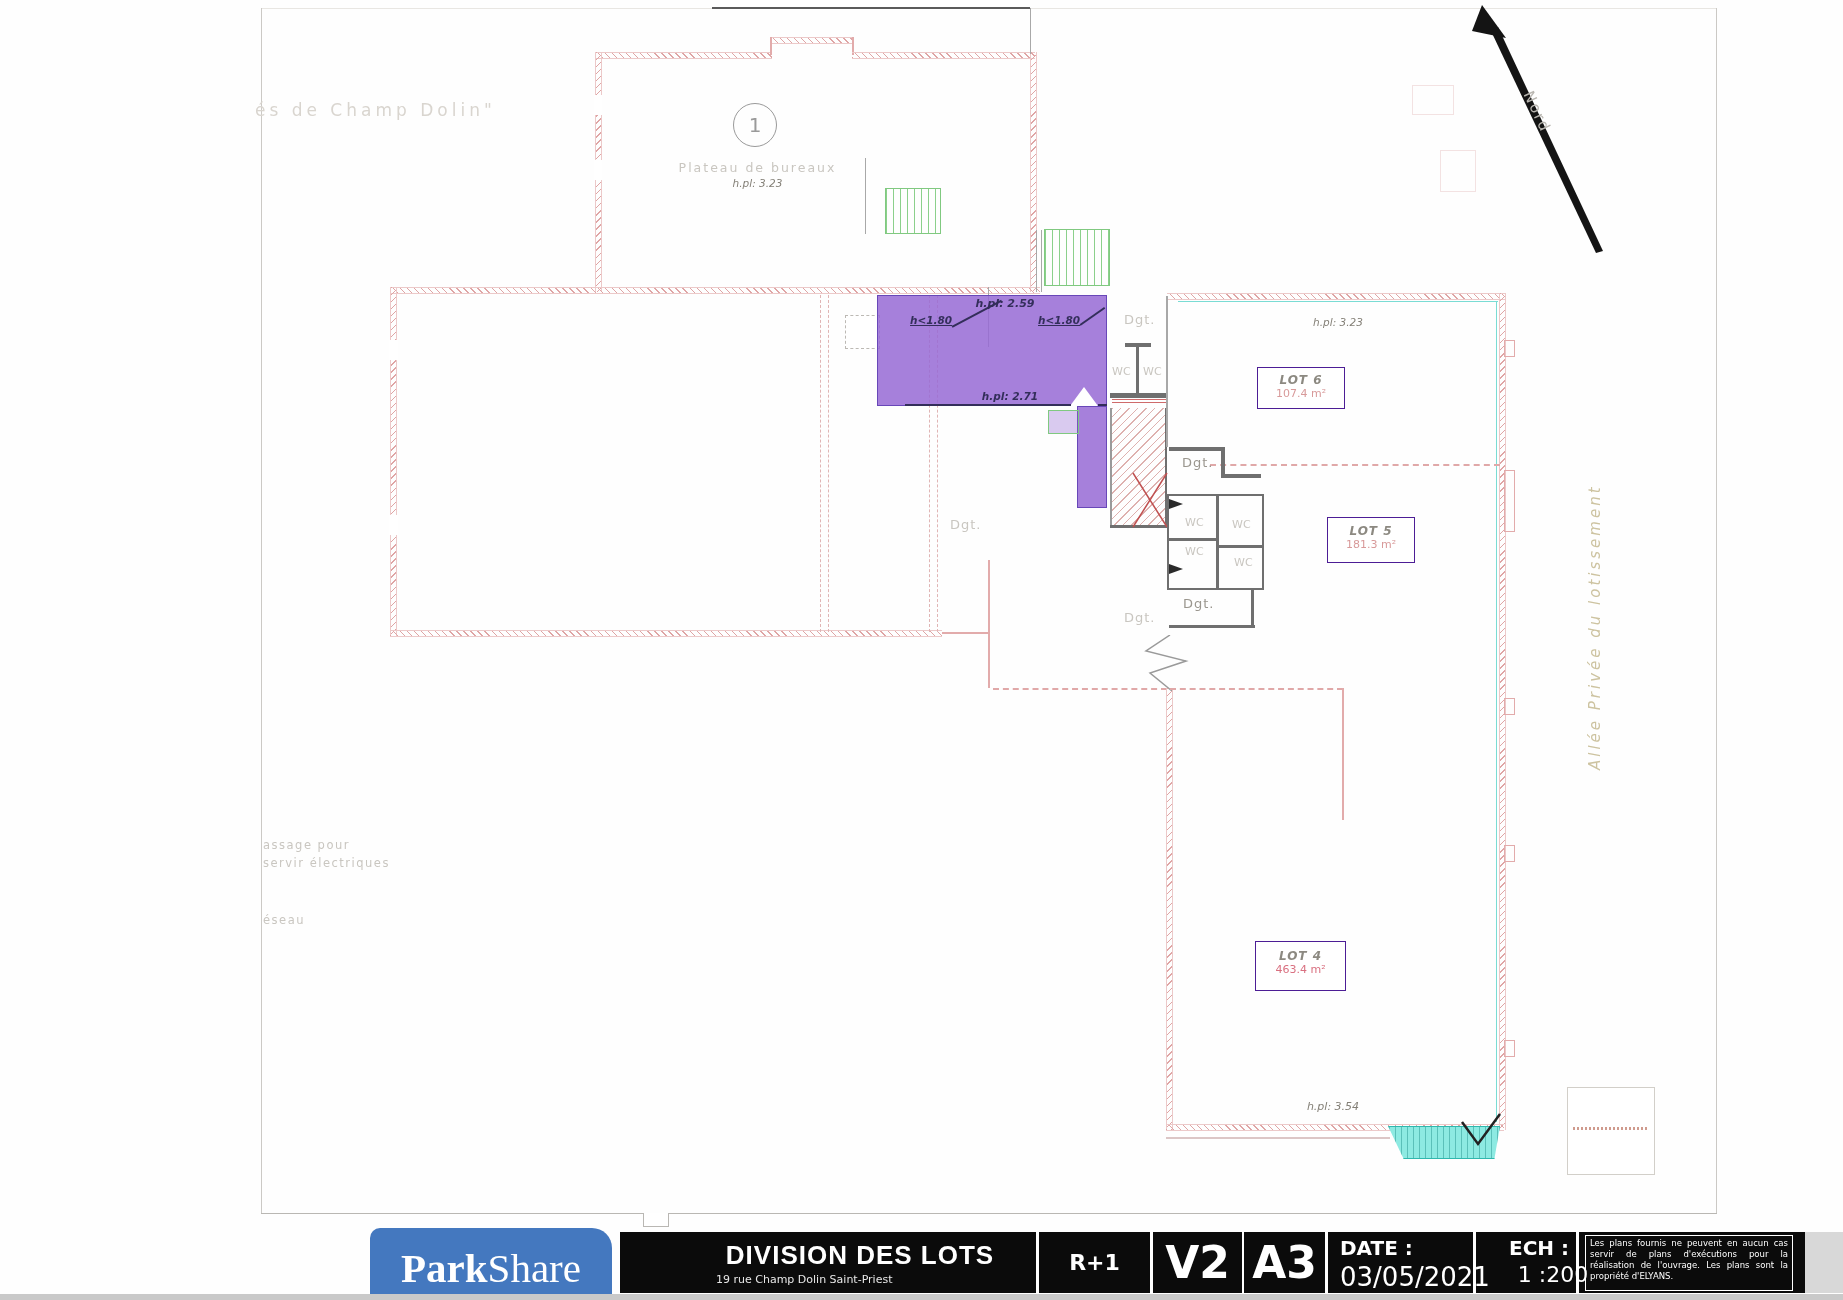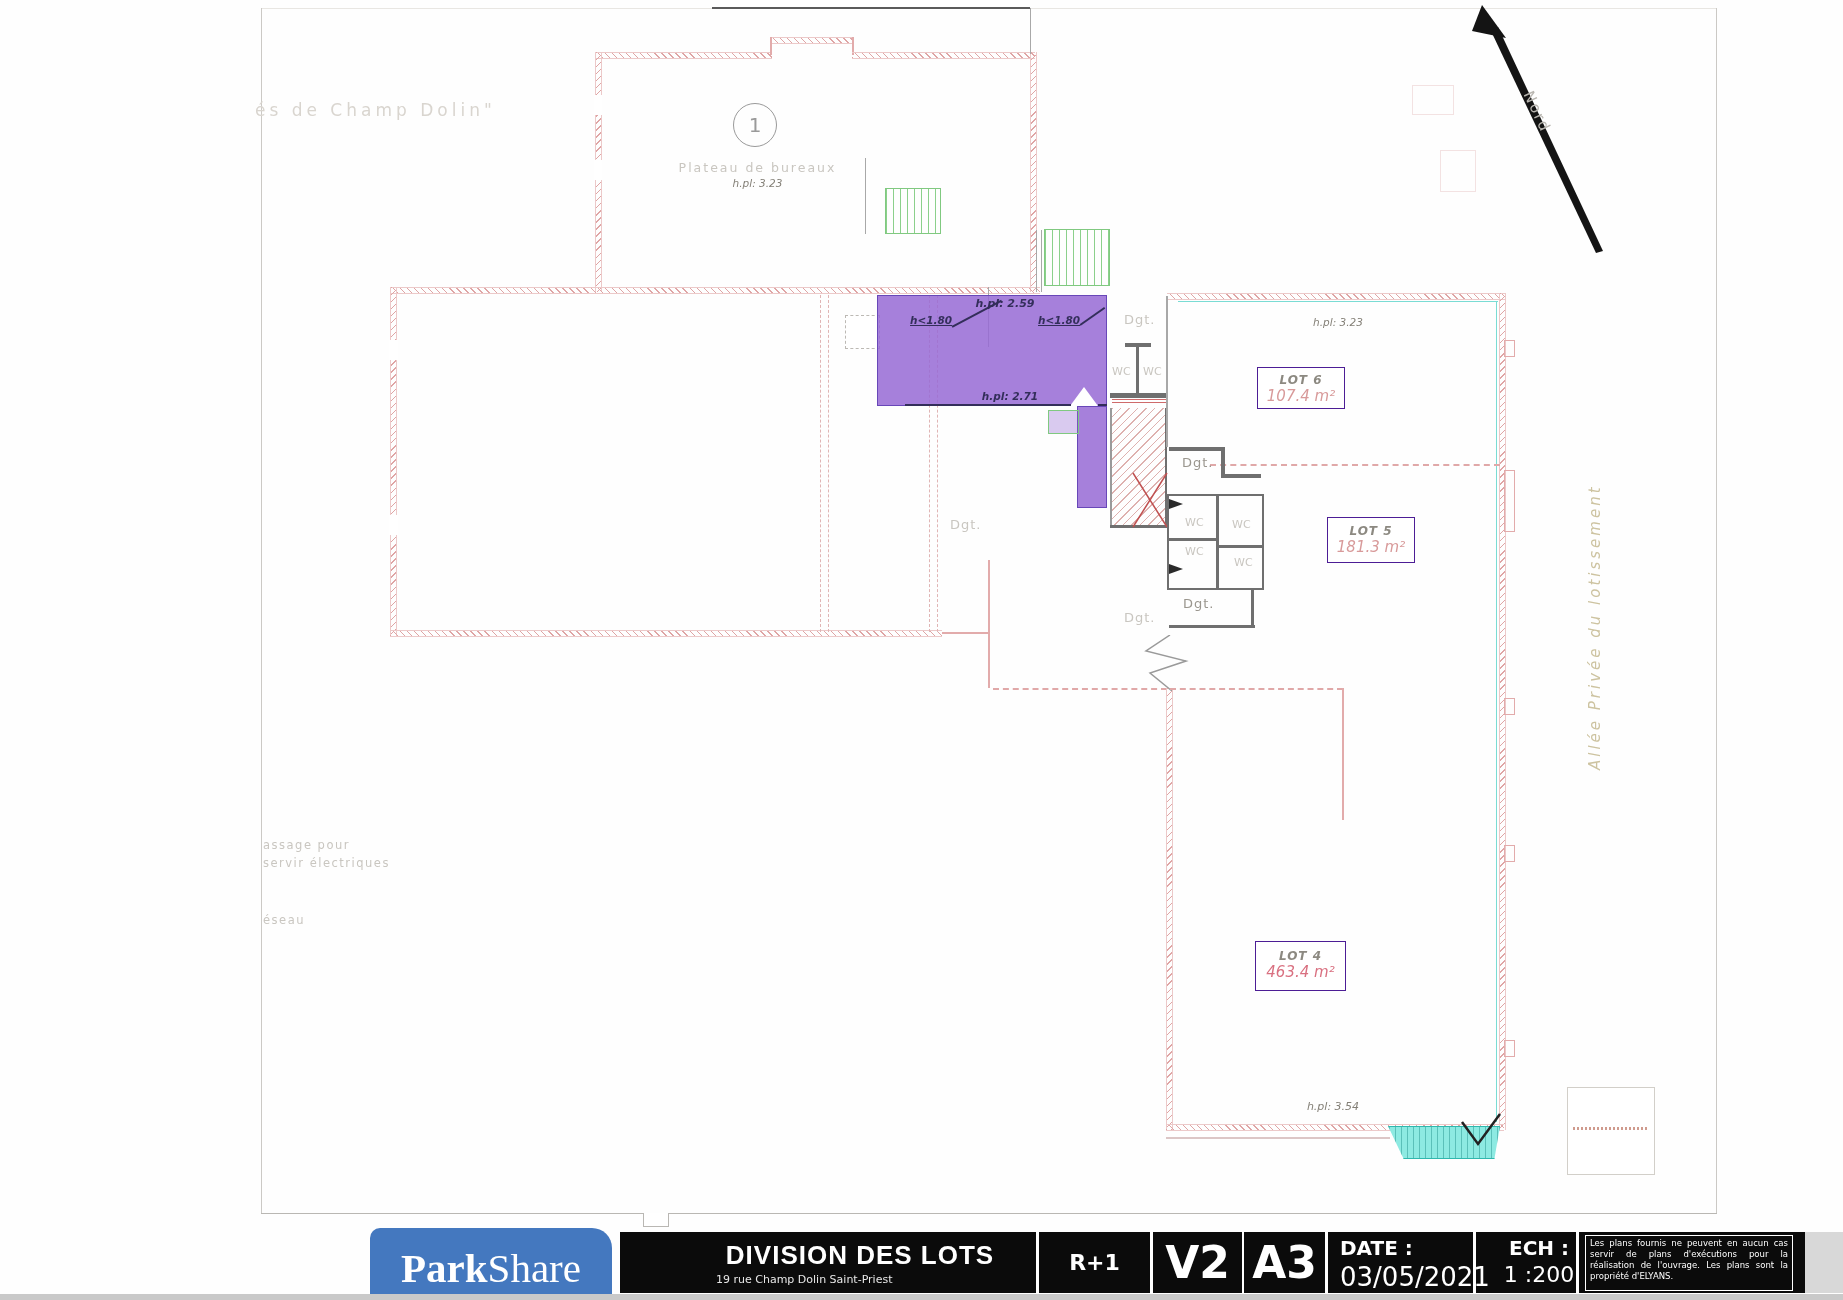--- a/index.html
+++ b/index.html
@@ -20,21 +20,21 @@
   .stair{background:repeating-linear-gradient(90deg,#8bd08b 0 1px,rgba(255,255,255,0) 1px 7px);border:1px solid #80c980;}
   .purple{background:rgba(150,106,213,.85);border:1px solid #6847b8;box-sizing:border-box;}
   .cyanline{background:#7adcd4;}
   
   .faint{color:#d9d5cf;}
   .lightlab{color:#c9c6c0;}
   .midlab{color:#9a968e;}
   .hand{font-style:italic;color:#837f76;}
   .handdark{font-style:italic;color:#332e5a;font-weight:bold;}
   .lotname{font-style:italic;font-weight:bold;color:#8c8981;font-size:12px;letter-spacing:1px;}
-  .lotarea{font-style:italic;font-size:15px;}
+  .lotarea{font-size:11px;}
   .lotbox{border:1px solid #4c1d95;background:#fff;text-align:center;box-sizing:border-box;}
   .dline{height:1.5px;background:#332e5a;transform-origin:left center;}
   .door-tri{width:0;height:0;border-top:5px solid transparent;border-bottom:5px solid transparent;border-left:14px solid #2a2a2a;}
   
   .tb-white{color:#fff;}
   .blackbar{background:#0b0b0b;}
   .tb-div{position:absolute;top:0;width:3px;height:100%;background:#fff;}
   .sec{position:absolute;top:0;height:100%;}
 </style>
 </head>
@@ -234,21 +234,21 @@
       <span style="font-weight:bold;font-size:44px;">A3</span>
     </div>
     <div class="tb-div" style="left:705px;"></div>
     <div class="sec tb-white" style="left:708px;width:145px;">
       <div style="position:absolute;left:12px;top:4px;font-size:20px;font-weight:bold;">DATE :</div>
       <div style="position:absolute;left:12px;top:30px;font-size:26px;">03/05/2021</div>
     </div>
     <div class="tb-div" style="left:853px;"></div>
     <div class="sec tb-white" style="left:856px;width:108px;text-align:center;padding-left:18px;">
       <div style="position:absolute;left:0;top:4px;width:100%;font-size:20px;font-weight:bold;">ECH :</div>
-      <div style="position:absolute;left:0;top:30px;width:100%;font-size:22px;">1 :200</div>
+      <div style="position:absolute;left:14px;top:30px;width:100%;font-size:22px;">1 :200</div>
     </div>
     <div class="tb-div" style="left:956px;"></div>
     <div class="sec" style="left:963px;width:215px;">
       <div class="tb-white" style="position:absolute;left:2px;top:3px;width:198px;height:50px;border:1px solid #fff;padding:2px 4px;
                   font-size:8.5px;line-height:1.3;text-align:justify;">Les plans fournis ne peuvent en aucun cas servir de plans d'exécutions pour la réalisation de l'ouvrage. Les plans sont la propriété d'ELYANS.</div>
     </div>
   </div>
   <div class="abs" style="left:1805px;top:1232px;width:38px;height:61px;background:#d8d8d8;"></div>
   <div class="abs" style="left:0;top:1294px;width:1843px;height:6px;background:#c9c9c9;"></div>
 

